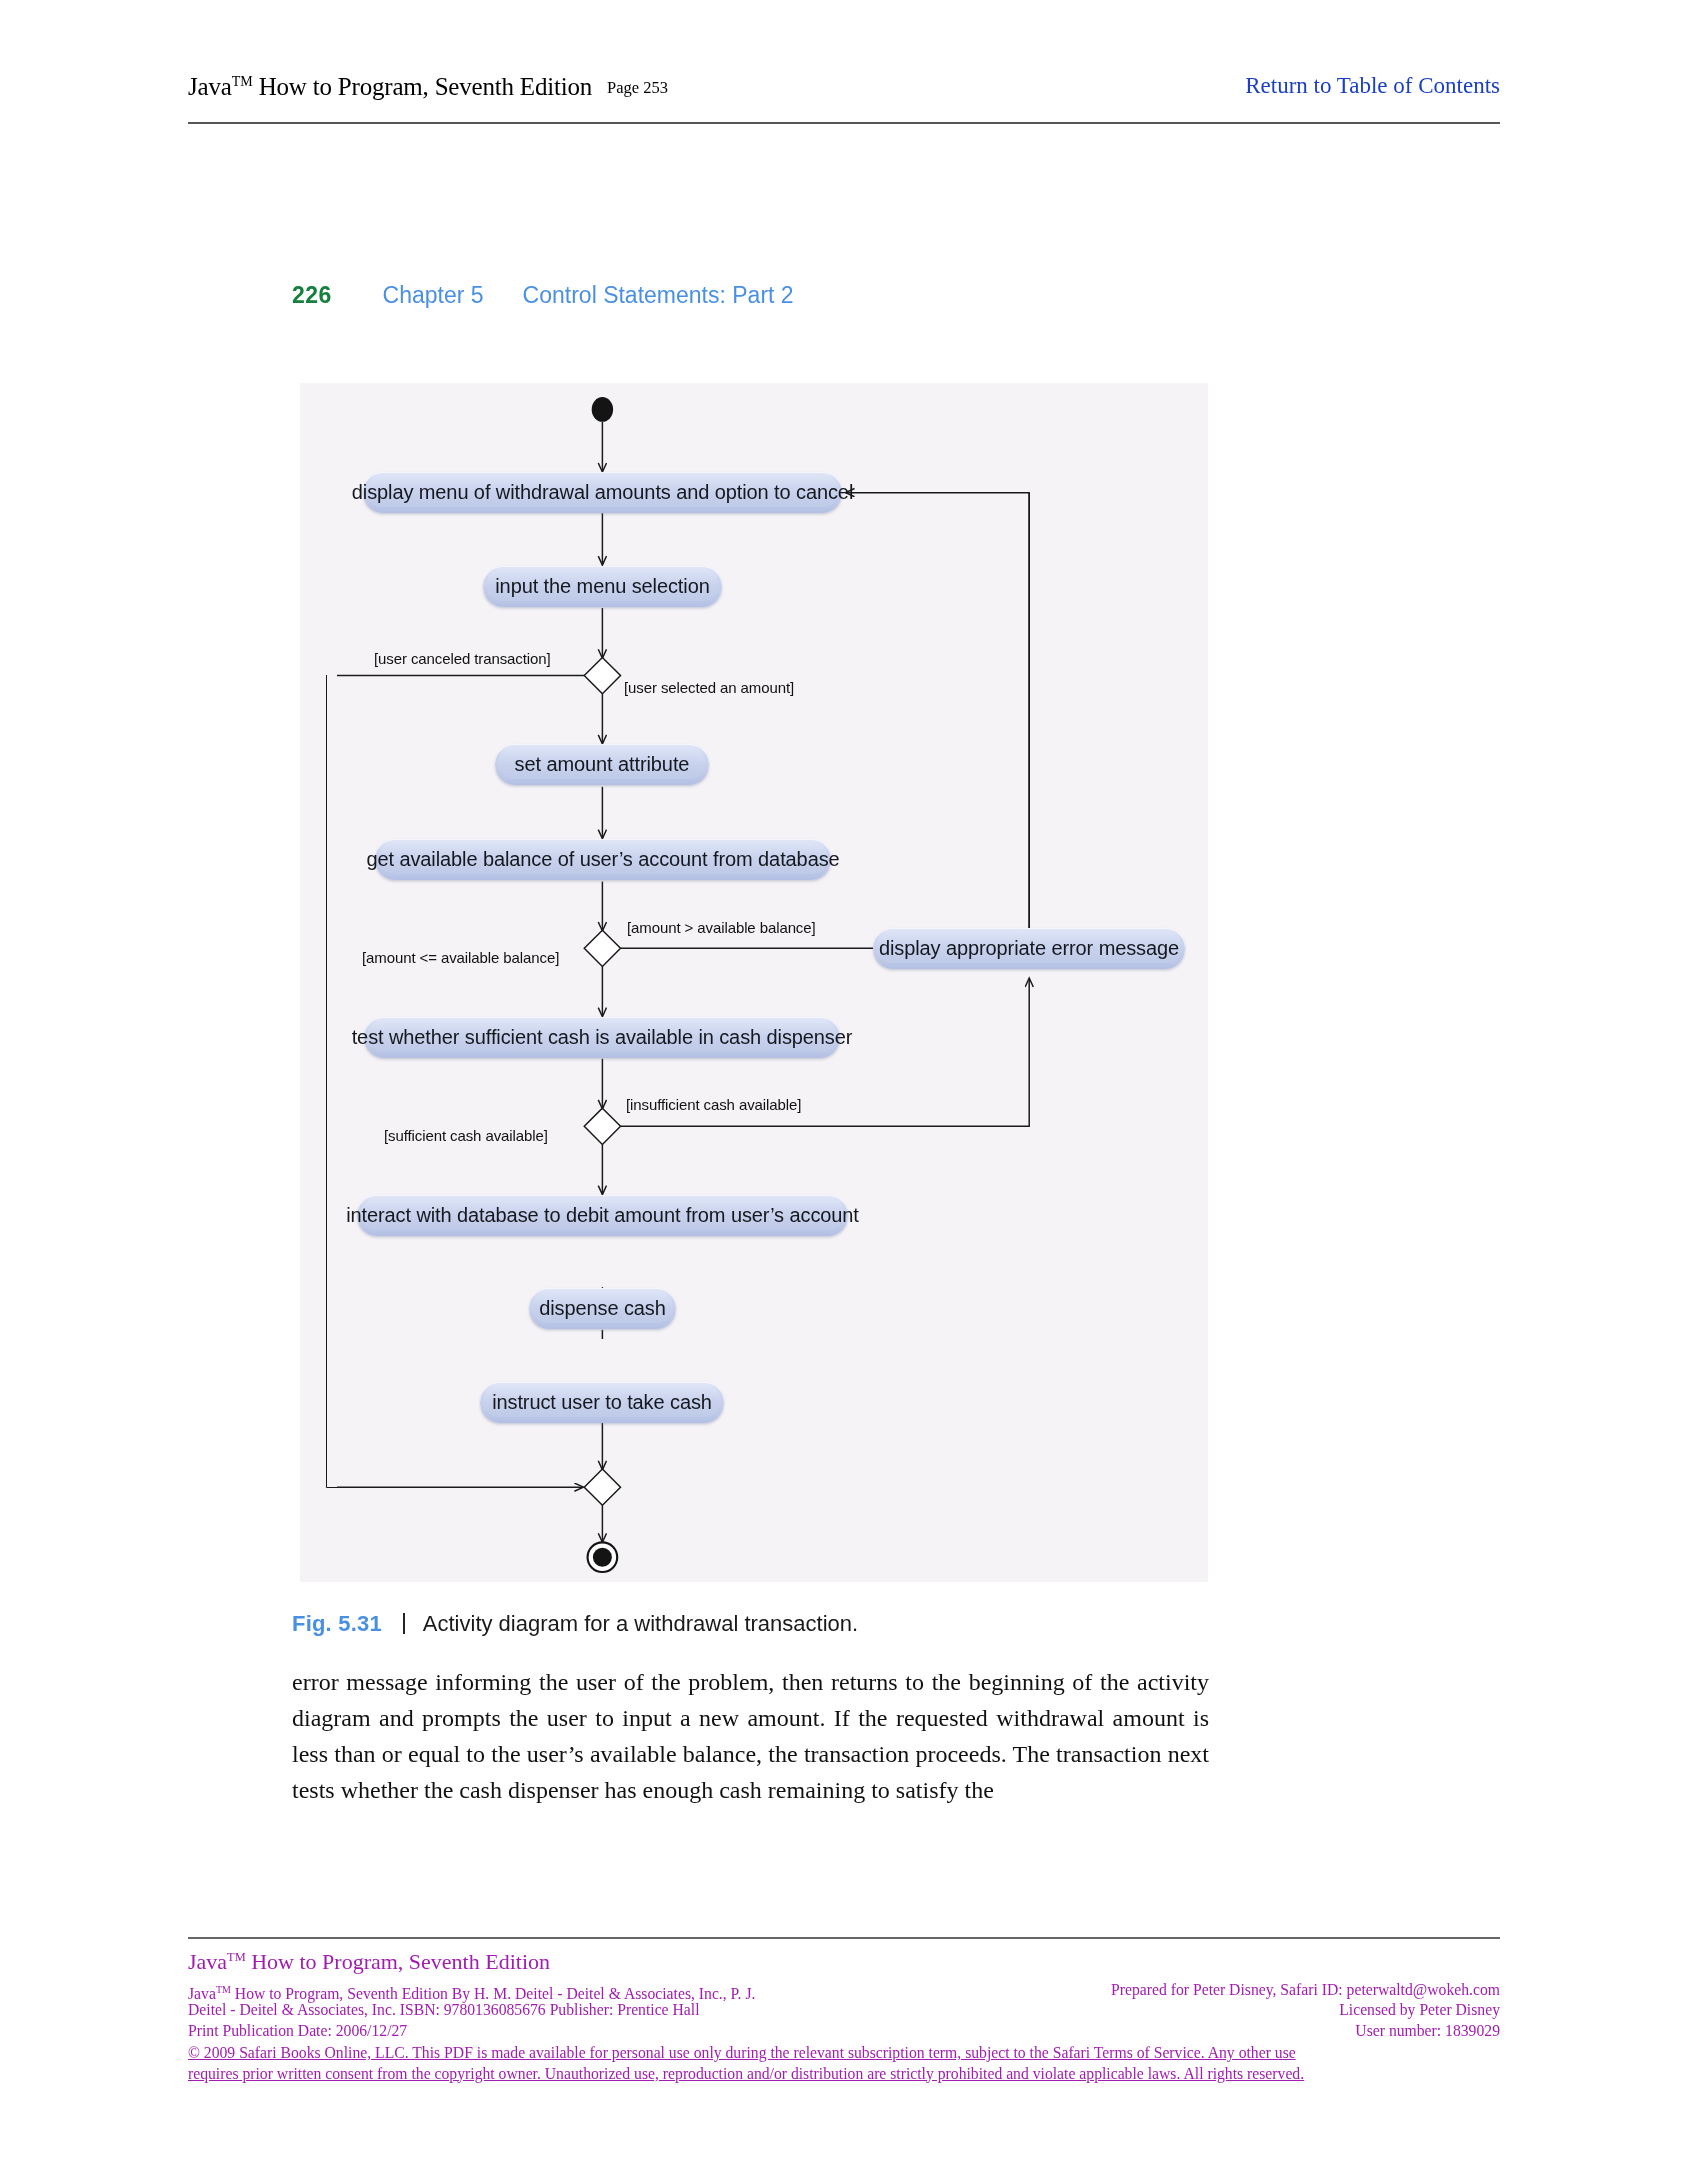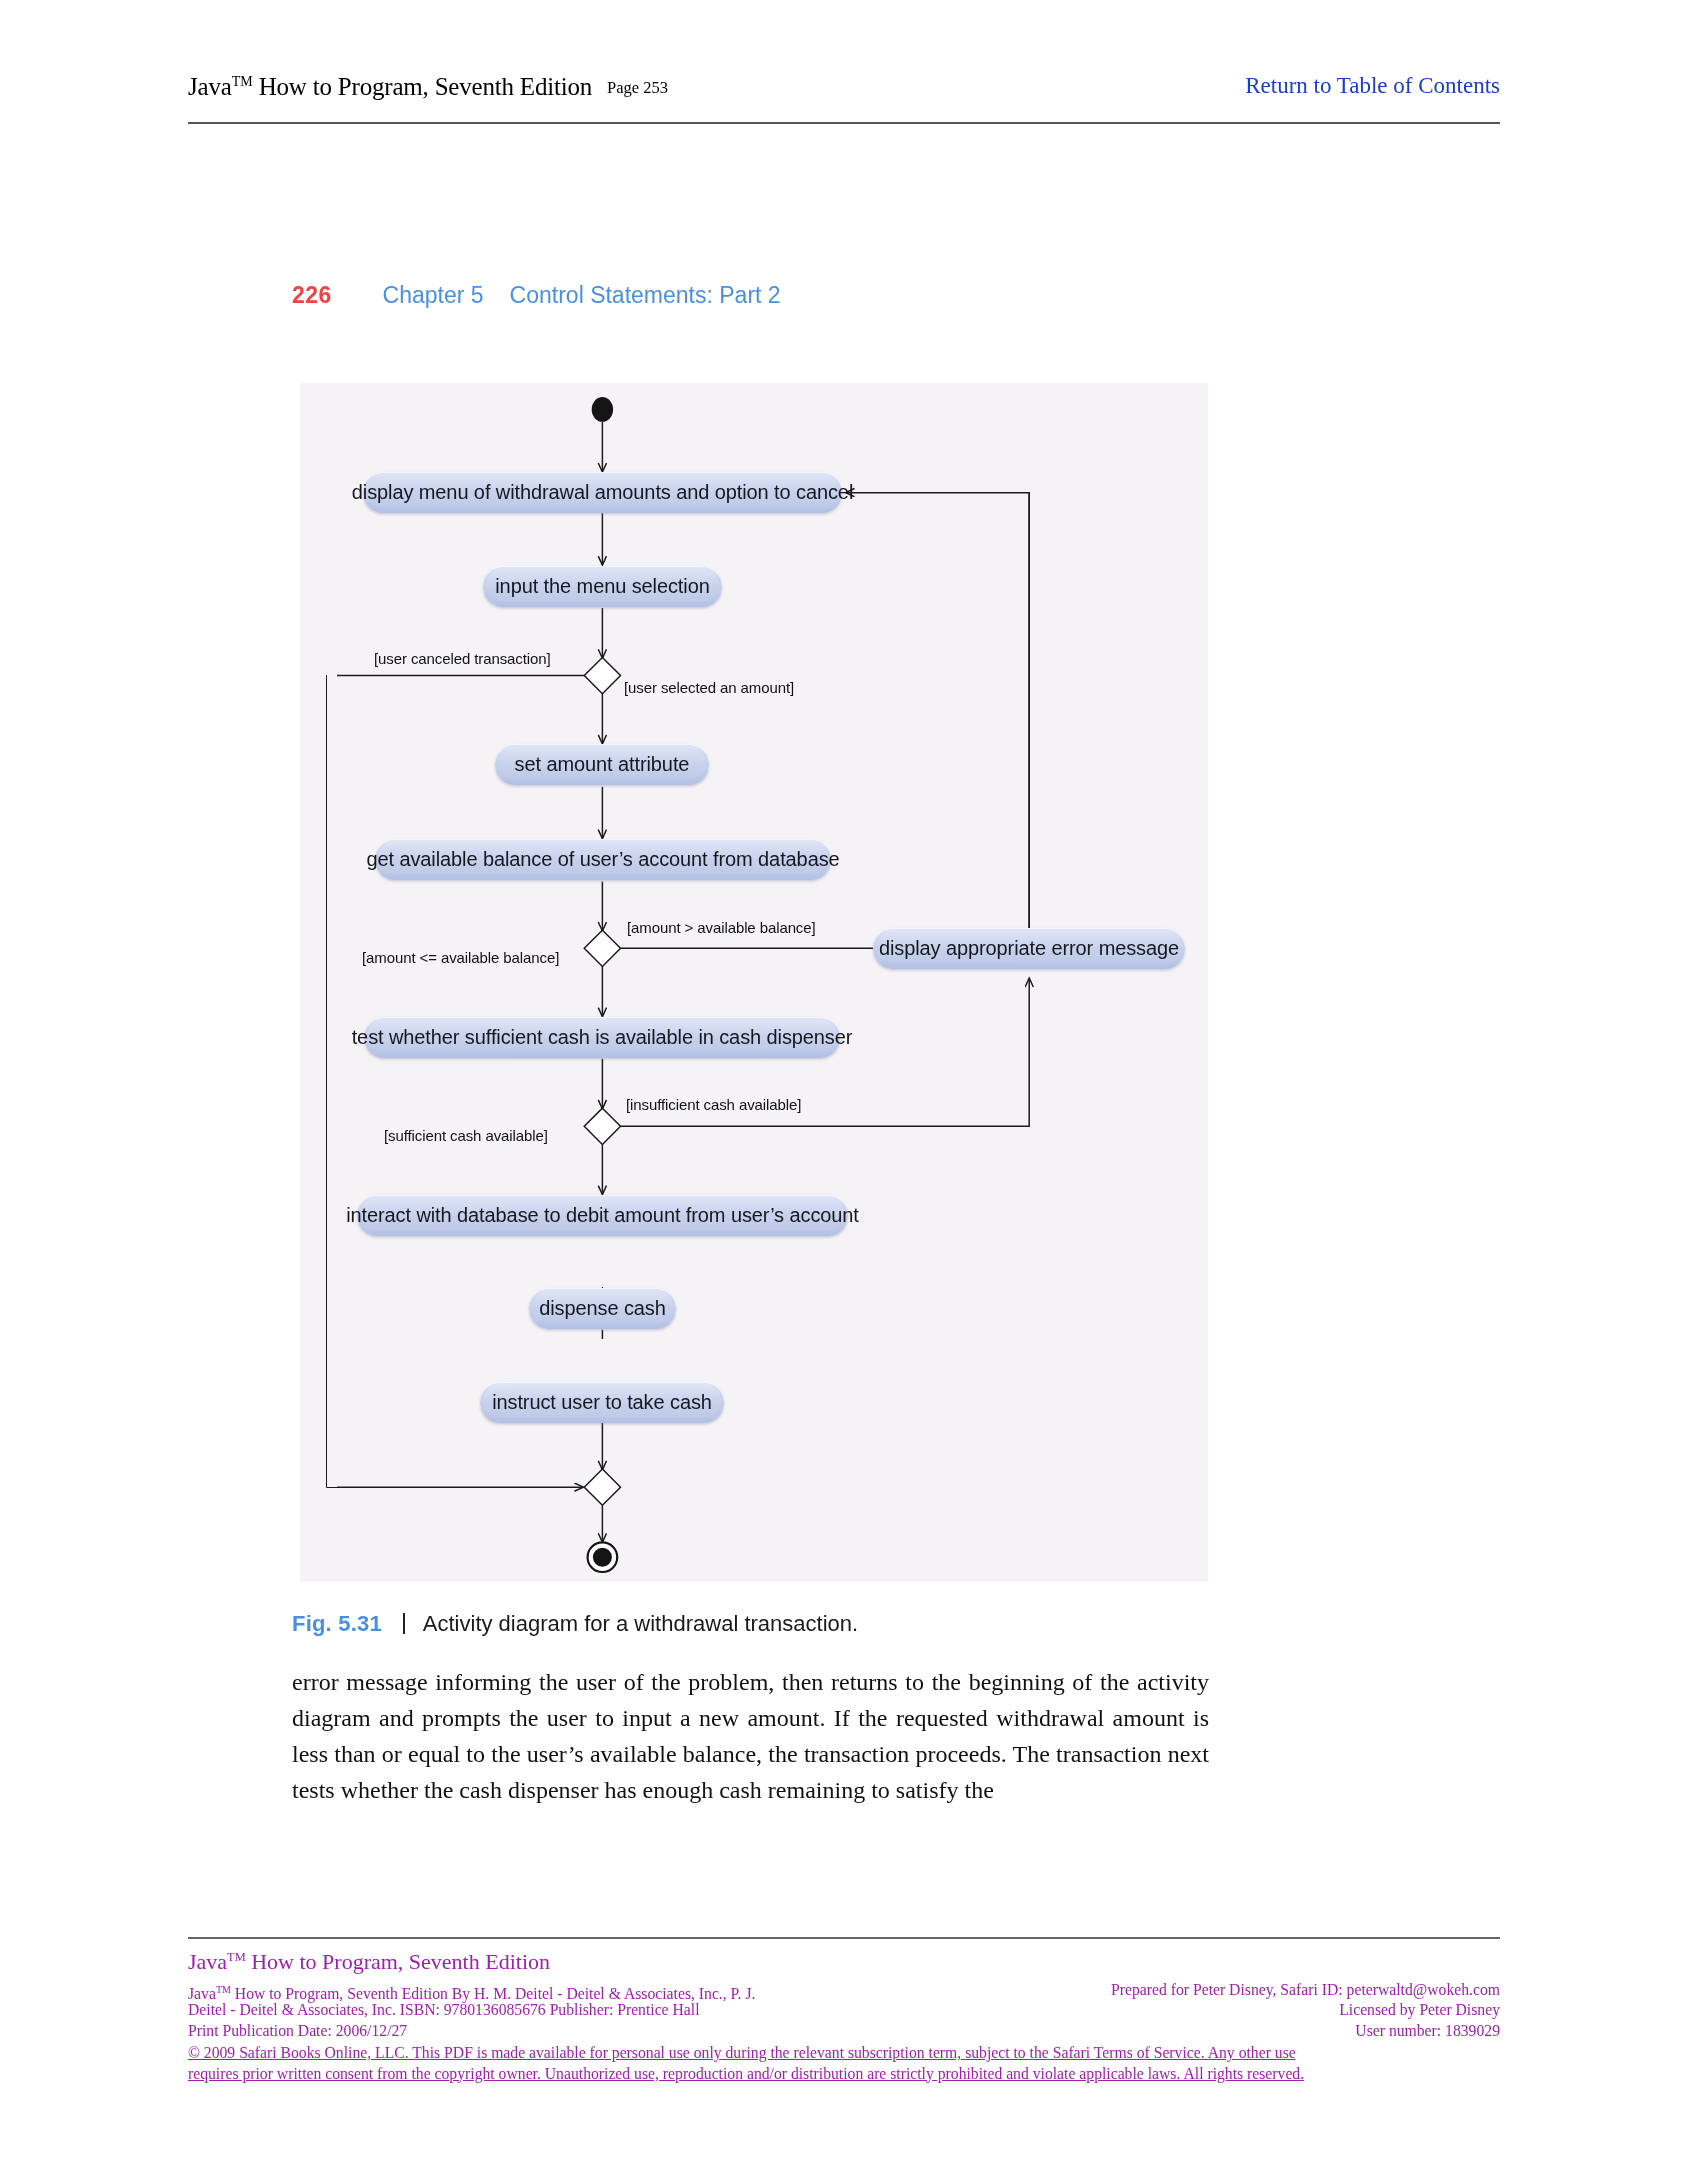--- a/index.html
+++ b/index.html
@@ -69,32 +69,32 @@
   .chapter-line {
     position: absolute;
     left: 292px;
     top: 282px;
     white-space: nowrap;
     font-family: "Liberation Sans", sans-serif;
   }
   .chapter-num {
     font-size: 23px;
     font-weight: bold;
-    color: #ef4444;
+    color: #15803d;
     letter-spacing: 0.4px;
   }
   .chapter-label {
     font-size: 23px;
     color: #4a90e2;
     margin-left: 51px;
   }
   .chapter-title {
     font-size: 23px;
     color: #4a90e2;
-    margin-left: 26px;
+    margin-left: 39px;
   }
 
   
   .diagram {
     position: absolute;
     left: 300px;
     top: 383px;
     width: 908px;
     height: 1199px;
     background: #f5f3f6;

